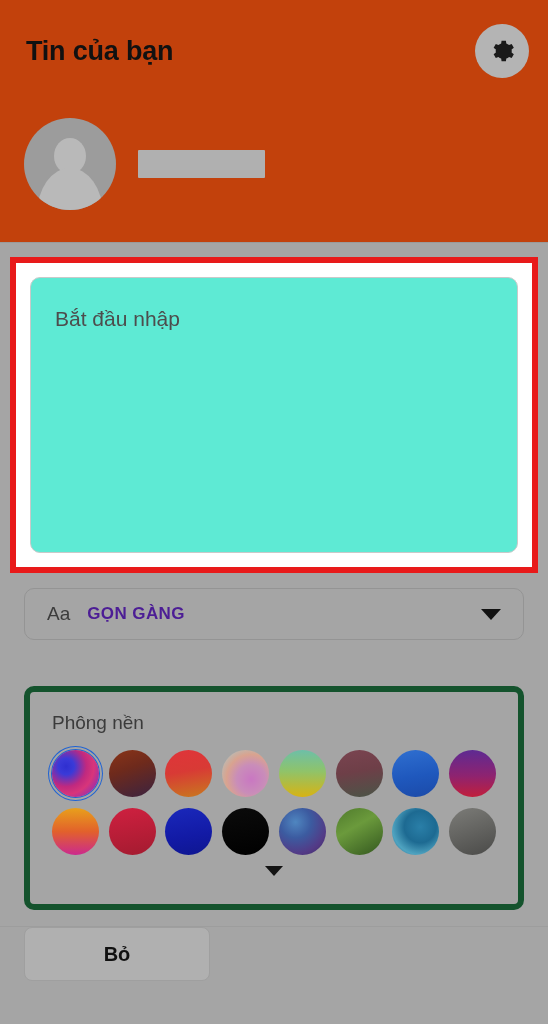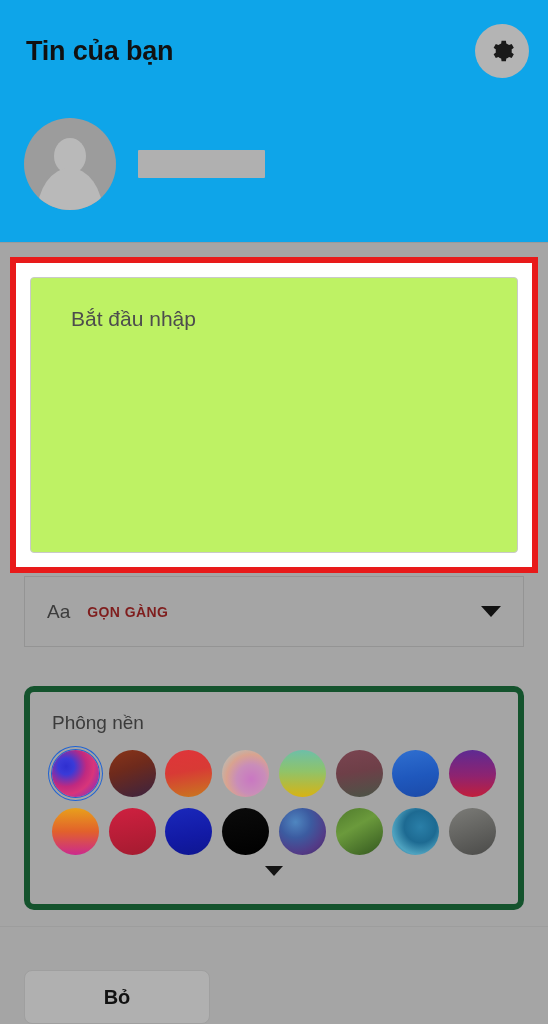--- a/index.html
+++ b/index.html
@@ -23,21 +23,21 @@
     background: #a5a5a5;
     display: flex;
     flex-direction: column;
   }
 
   
   .header {
     position: relative;
     height: 243px;
     flex: 0 0 243px;
-    background: #0ea5e9;
+    background: #c2410c;
     border-bottom: 1px solid #9a9a9a;
   }
 
   .page-title {
     position: absolute;
     left: 26px;
     top: 36px;
     font-size: 27px;
     font-weight: bold;
     color: #111111;
@@ -123,53 +123,53 @@
     border: 6px solid #e81a1a;
     background: #ffffff;
   }
 
   .compose-field {
     position: absolute;
     left: 14px;
     top: 14px;
     right: 14px;
     bottom: 14px;
-    background: #bef264;
+    background: #5eead4;
     border: 1px solid #c9c9c9;
-    border-radius: 4px;
-    padding: 28px 40px;
+    border-radius: 10px;
+    padding: 28px 24px;
   }
   .compose-placeholder {
     font-size: 21px;
     color: #4d4d4d;
     line-height: 1.2;
   }
 
   
   .font-select {
     position: absolute;
     left: 24px;
     right: 24px;
-    top: 333px;
-    height: 71px;
+    top: 345px;
+    height: 52px;
     border: 1px solid #949494;
-    border-radius: 0;
+    border-radius: 10px;
     display: flex;
     align-items: center;
     padding: 0 22px;
   }
   .aa-icon {
     font-size: 19px;
     color: #3c3c3c;
     margin-right: 17px;
   }
   .font-name {
-    font-size: 14px;
+    font-size: 17px;
     font-weight: bold;
-    color: #7f1d1d;
+    color: #4c1d95;
     letter-spacing: 0.4px;
     flex: 1 1 auto;
   }
   .caret-down {
     width: 0; height: 0;
     border-left: 10px solid transparent;
     border-right: 10px solid transparent;
     border-top: 11px solid #121212;
   }
 
@@ -219,21 +219,21 @@
     border-top: 10px solid #131313;
   }
 
   
   .footer {
     flex: 0 0 98px;
     height: 98px;
     position: relative;
     border-top: 1px solid #9d9d9d;
     display: flex;
-    align-items: flex-end;
+    align-items: flex-start;
     padding: 0 24px;
     gap: 16px;
   }
   .btn {
     height: 54px;
     border-radius: 8px;
     display: flex;
     align-items: center;
     justify-content: center;
     font-size: 20px;

